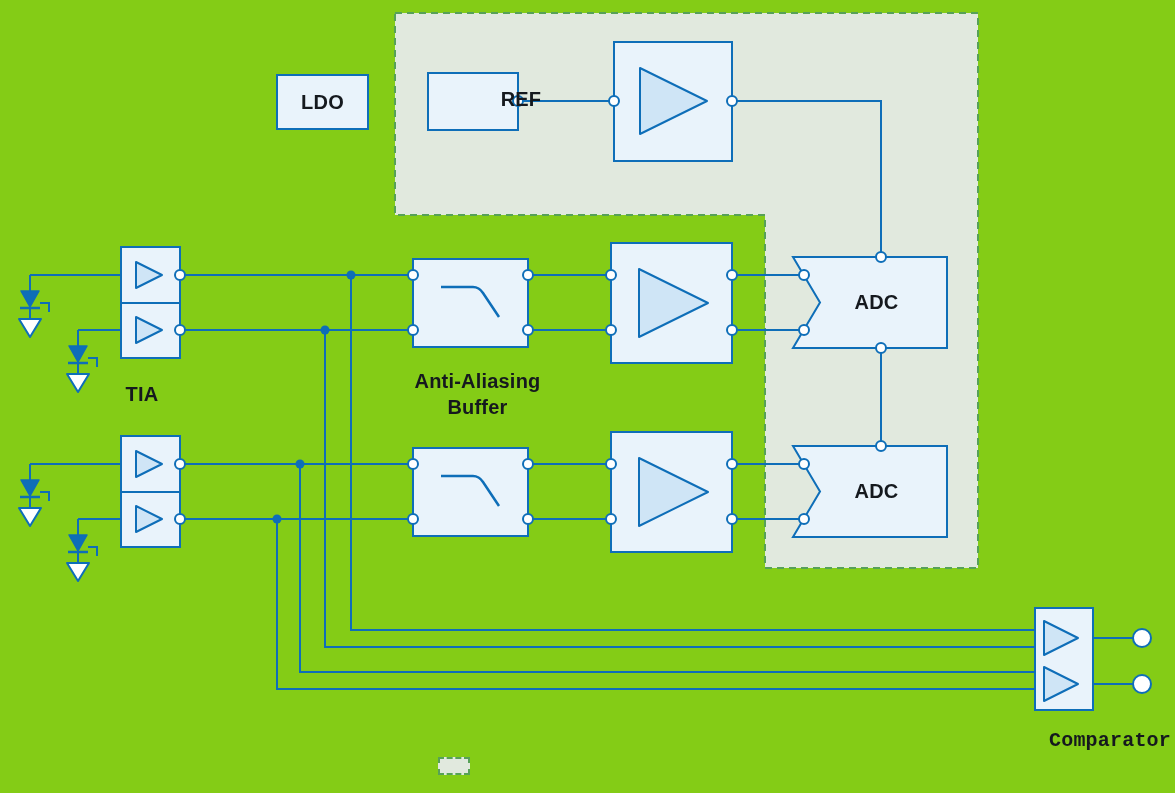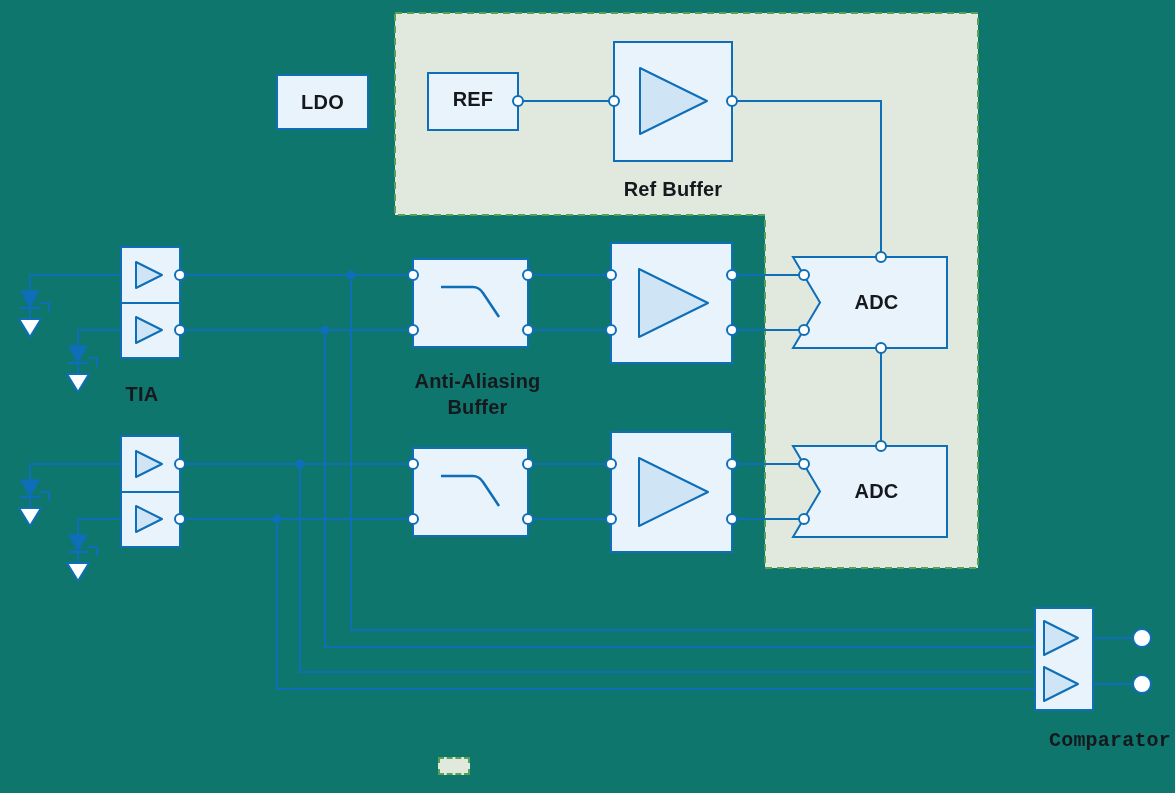--- a/index.html
+++ b/index.html
@@ -1,19 +1,19 @@
 <!DOCTYPE html>
 <html><head>
 <meta charset="utf-8">
 <style>
   html,body{margin:0;padding:0;background:#ffffff;}
   .stage{
     position:relative;
     width:1175px;height:793px;
-    background:#0f766e;
+    background:#84cc16;
     font-family:"Liberation Sans", sans-serif;
     overflow:hidden;
   }
   svg{position:absolute;left:0;top:0;}
   
   .wire{stroke:#0e6eb8;stroke-width:2;fill:none;}
   .wire-thick{stroke:#0e6eb8;stroke-width:2.5;fill:none;}
   .box{fill:#e9f3fb;stroke:#0e6eb8;stroke-width:2;}
   .amp{fill:#cfe5f6;stroke:#0e6eb8;stroke-width:2;stroke-linejoin:round;}
   .node{fill:#ffffff;stroke:#0e6eb8;stroke-width:2;}
@@ -210,23 +210,22 @@
       <circle class="node" cx="804" cy="464" r="5"></circle>
       <circle class="node" cx="804" cy="519" r="5"></circle>
 
       <circle class="node" cx="1142" cy="638" r="9"></circle>
       <circle class="node" cx="1142" cy="684" r="9"></circle>
     </g>
   </svg>
 
   <div class="lbl in-box" style="left:277px;top:75px;width:91px;height:54px;">LDO</div>
 
-  <div class="lbl in-box" style="left:428px;top:73px;width:90px;height:52px;">REF</div>
-
-  <div class="lbl" style="left:573px;top:176px;width:200px;">Ref Buffer</div>
+  <div class="lbl in-box" style="left:428px;top:73px;width:90px;height:52px;padding-left:48px;">REF</div>
+
 
   <div class="lbl" style="left:92px;top:381px;width:100px;">TIA</div>
 
   <div class="lbl" style="left:367px;top:368px;width:221px;">
     <div>Anti-Aliasing</div>
     <div>Buffer</div>
   </div>
 
 
   <div class="lbl in-box" style="left:806px;top:257px;width:141px;height:91px;">ADC</div>

